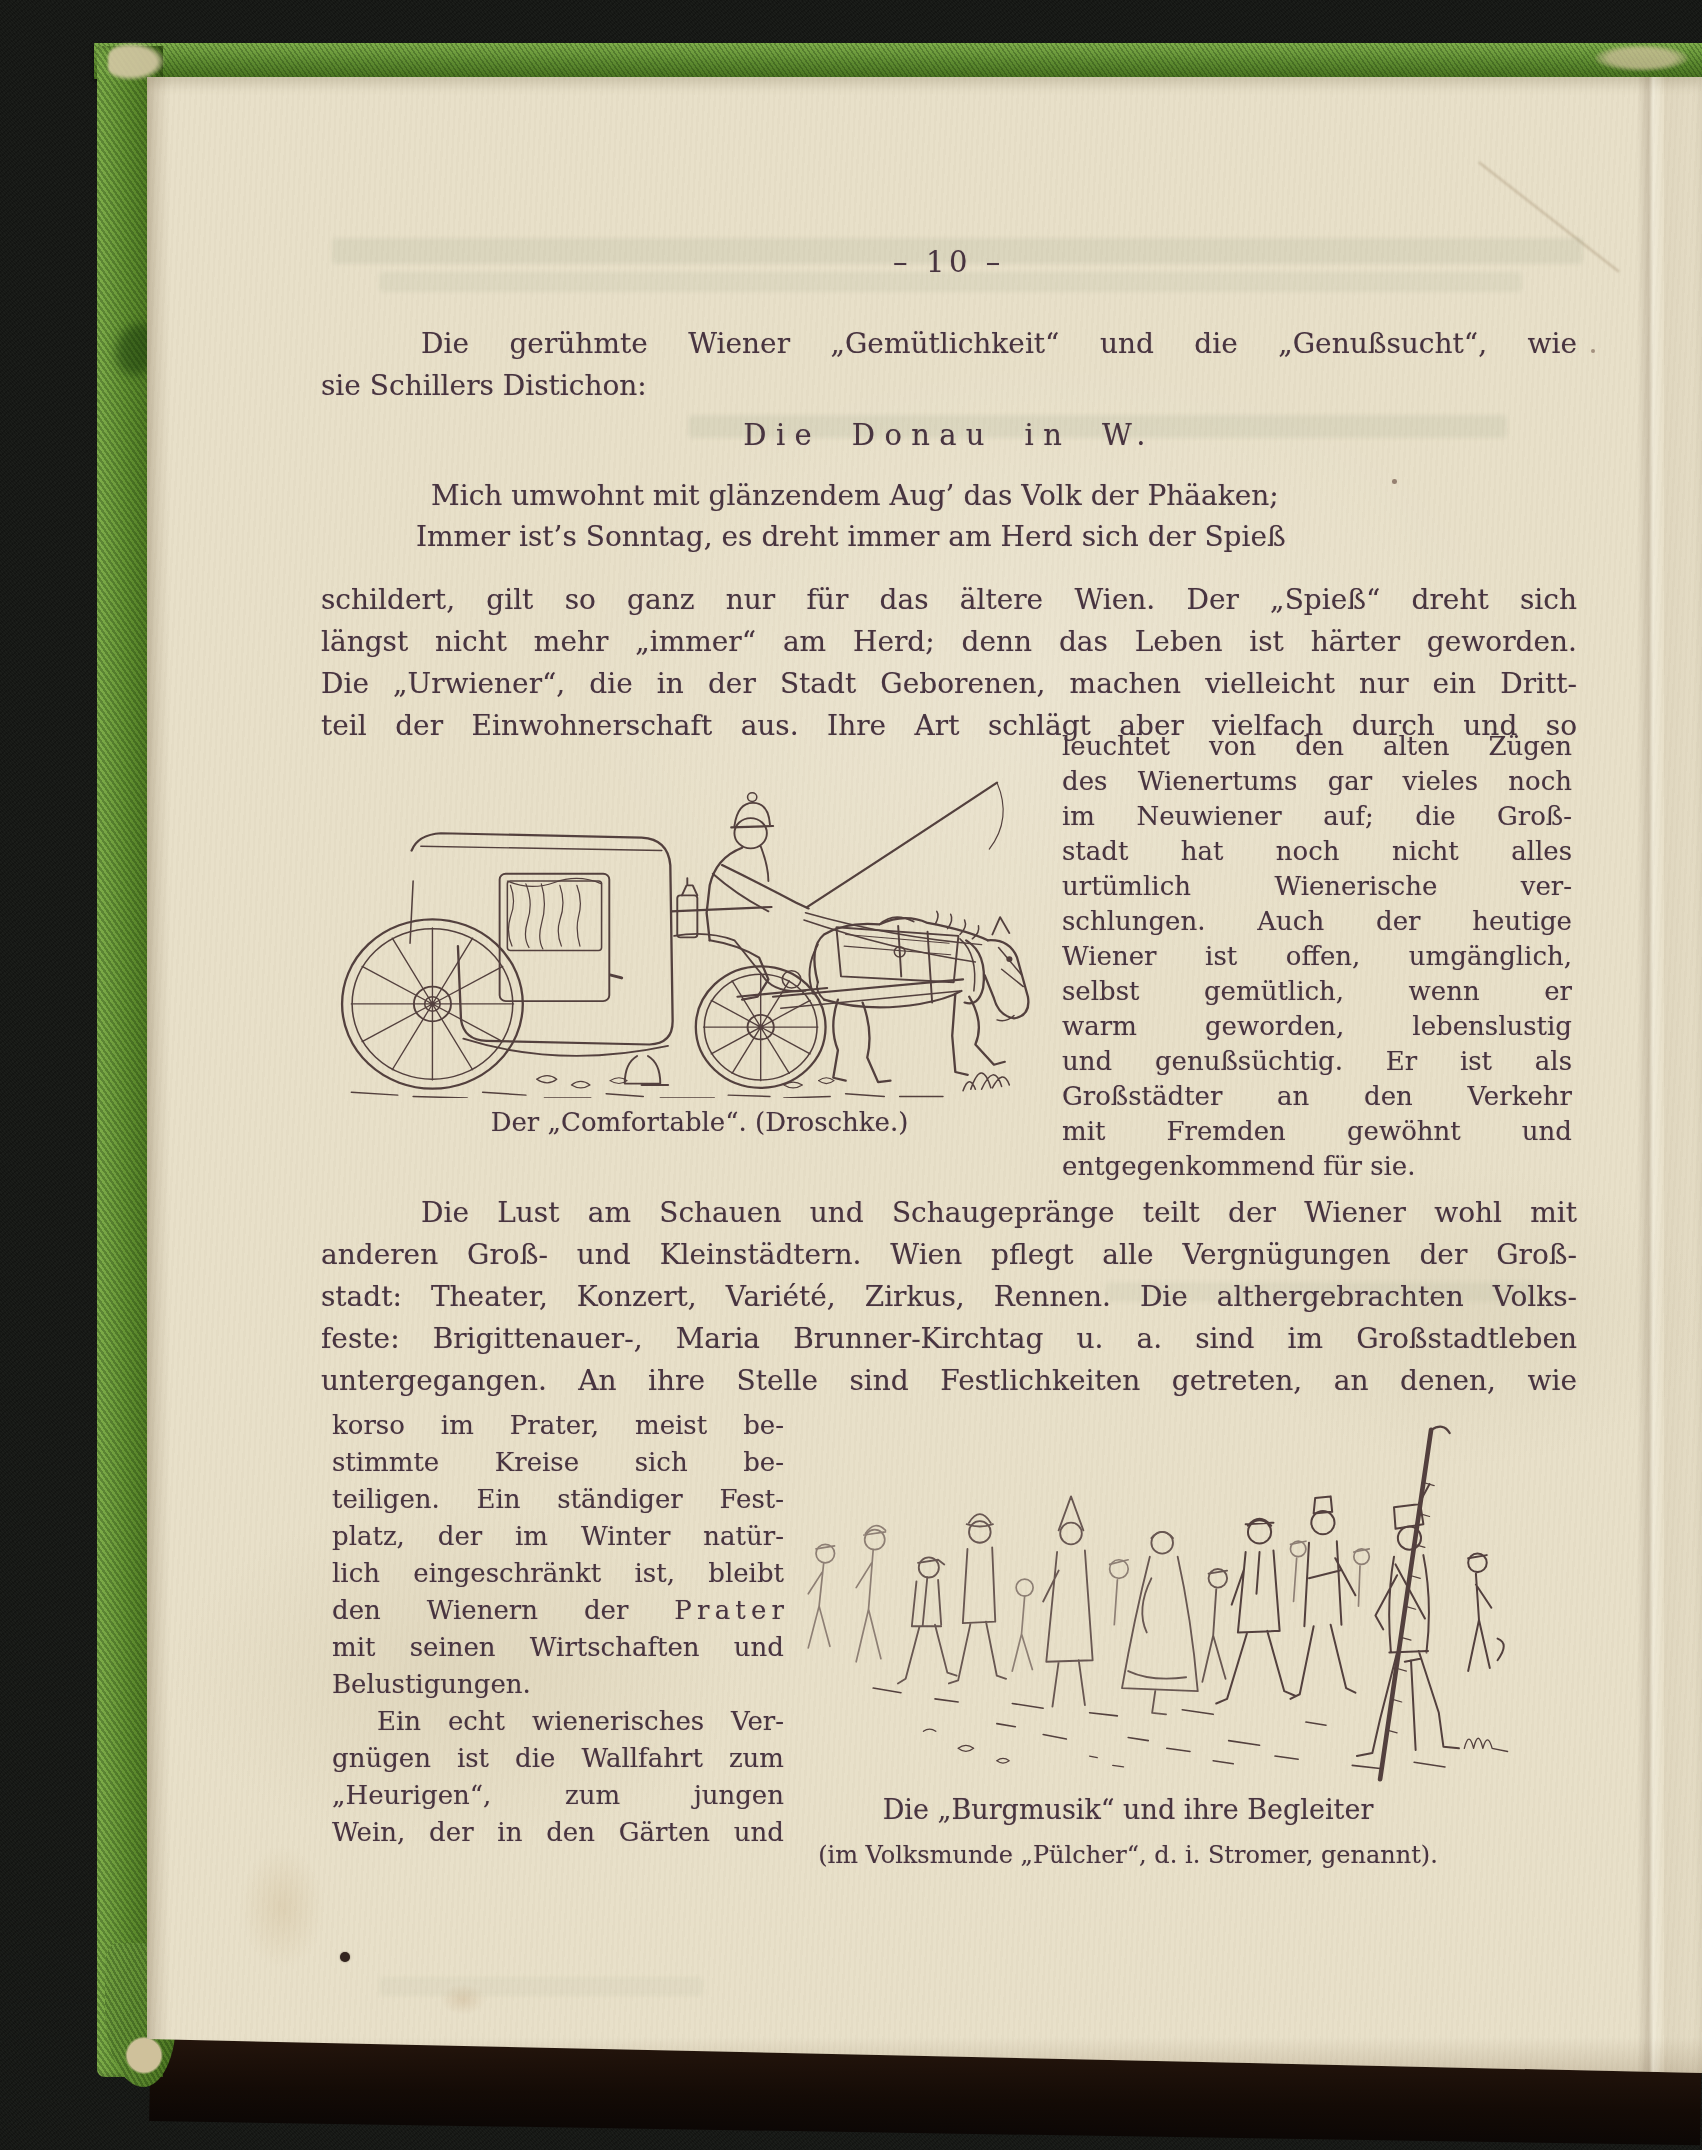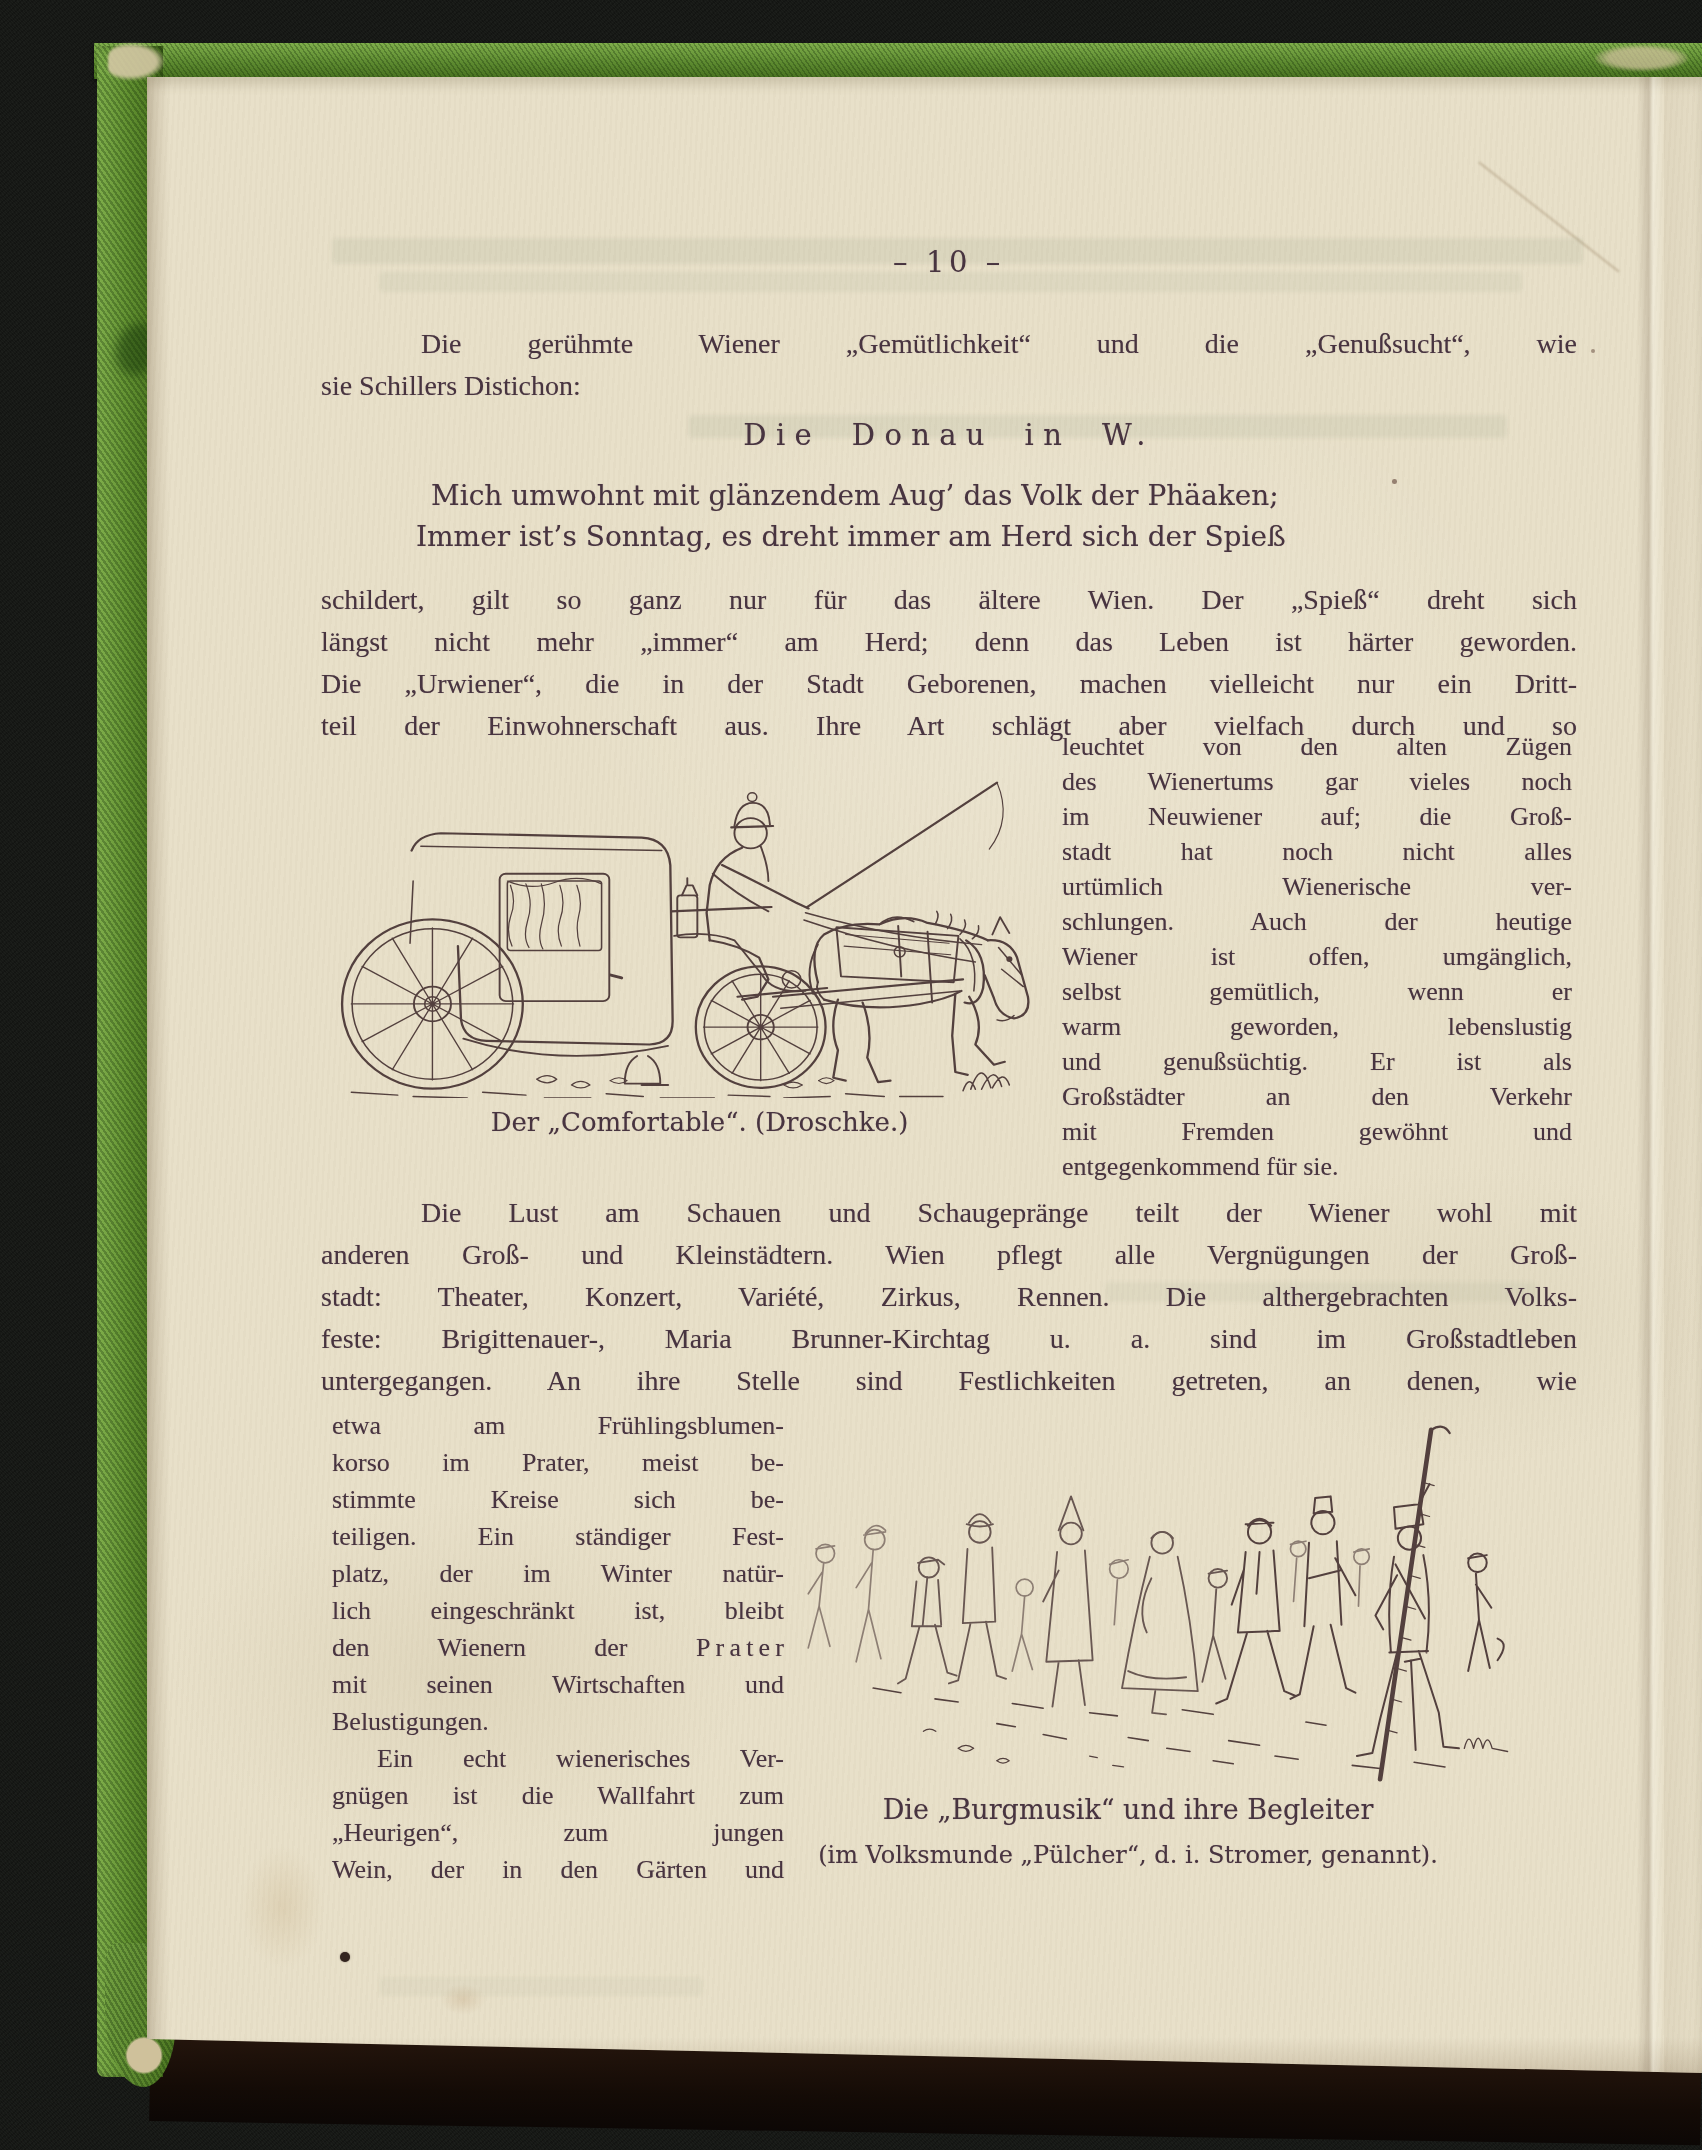--- a/index.html
+++ b/index.html
@@ -66,21 +66,21 @@
     background:rgba(150,130,100,.45);transform:rotate(38deg);filter:blur(0.8px);}
   
   .ghost{position:absolute;background:rgba(110,130,100,.10);filter:blur(2.3px);border-radius:4.6px;}
   .g1{left:185px;top:161px;width:1251px;height:26px;}
   .g2{left:232px;top:195px;width:1143px;height:20px;opacity:.8;}
   .g3{left:541px;top:338px;width:819px;height:23px;}
   .g4{left:958px;top:1205px;width:432px;height:20px;opacity:.7;}
   .g5{left:232px;top:1900px;width:324px;height:18.5px;opacity:.6;}
   
   .txt{position:absolute;color:var(--ink);text-shadow:0 0 0.8px rgba(70,50,60,.35);}
-  .ln{text-align:justify;text-align-last:justify;font-family:Liberation Serif, serif;}
+  .ln{text-align:justify;text-align-last:justify;}
   .ln.nj{text-align:center;text-align-last:left;}
   .ln.ind{text-indent:var(--ind,100px);}
   .pagenum{left:174px;top:168px;width:1256px;text-align:center;font-size:29px;letter-spacing:4.6px;}
   .para1{left:174px;top:246px;width:1256px;font-size:28px;line-height:42px;--ind:100px;}
   .headline{left:174px;top:341px;width:1256px;text-align:center;font-size:29px;
     letter-spacing:9.3px;word-spacing:12.4px;}
   .verse1{left:284px;top:402px;font-size:28px;}
   .verse2{left:269px;top:443px;font-size:28px;}
   .para2{left:174px;top:502px;width:1256px;font-size:28px;line-height:42px;}
   .rightcol{left:915px;top:652px;width:510px;font-size:26px;line-height:35px;}
@@ -250,21 +250,20 @@
 
     <div class="txt para3">
         <div class="ln ind">Die Lust am Schauen und Schaugepränge teilt der Wiener wohl mit</div>
         <div class="ln">anderen Groß- und Kleinstädtern. Wien pflegt alle Vergnügungen der Groß-</div>
         <div class="ln">stadt: Theater, Konzert, Variété, Zirkus, Rennen. Die althergebrachten Volks-</div>
         <div class="ln">feste: Brigittenauer-, Maria Brunner-Kirchtag u. a. sind im Großstadtleben</div>
         <div class="ln">untergegangen. An ihre Stelle sind Festlichkeiten getreten, an denen, wie</div>
       </div>
 
     <div class="txt leftcol">
-        <div class="ln">etwa am Frühlingsblumen-</div>
         <div class="ln">korso im Prater, meist be-</div>
         <div class="ln">stimmte Kreise sich be-</div>
         <div class="ln">teiligen. Ein ständiger Fest-</div>
         <div class="ln">platz, der im Winter natür-</div>
         <div class="ln">lich eingeschränkt ist, bleibt</div>
         <div class="ln">den Wienern der P r a t e r</div>
         <div class="ln">mit seinen Wirtschaften und</div>
         <div class="ln nj">Belustigungen.</div>
         <div class="ln ind">Ein echt wienerisches Ver-</div>
         <div class="ln">gnügen ist die Wallfahrt zum</div>

